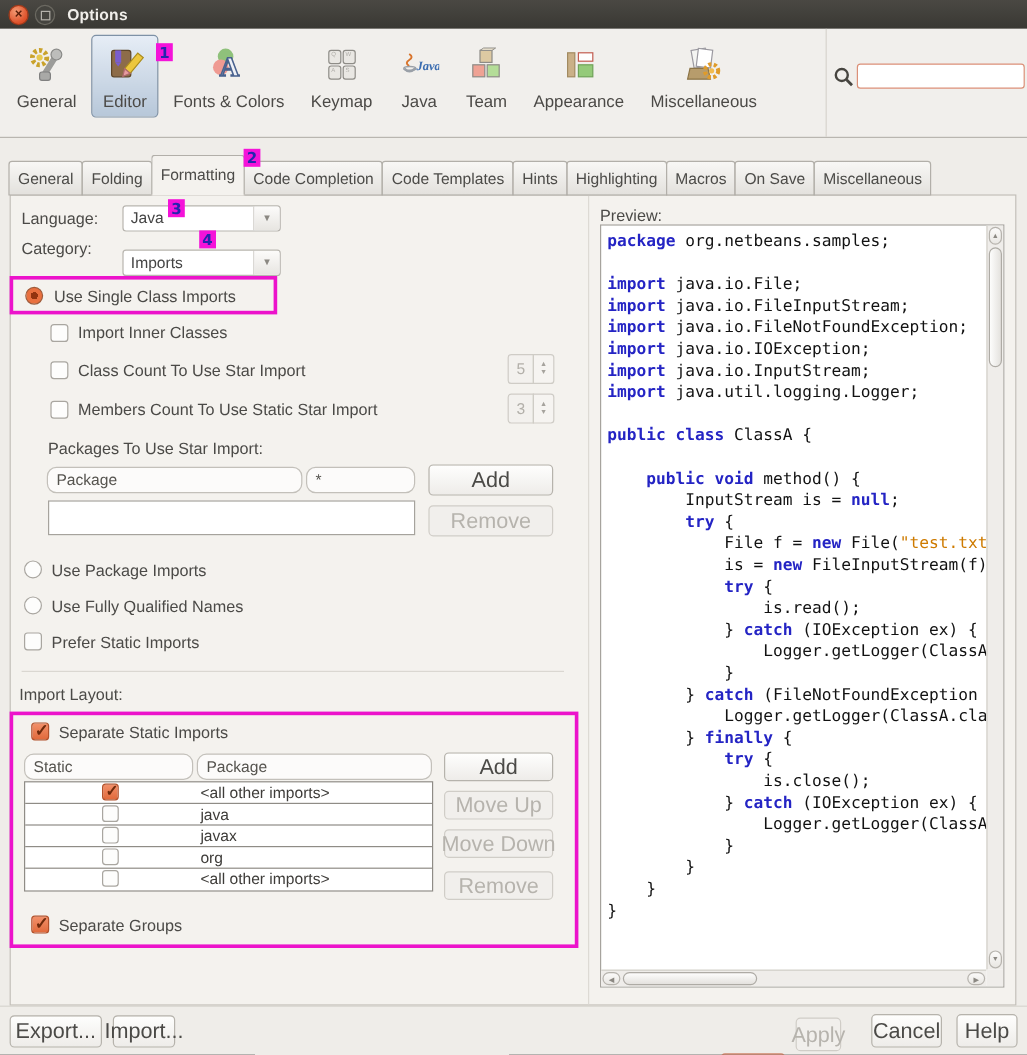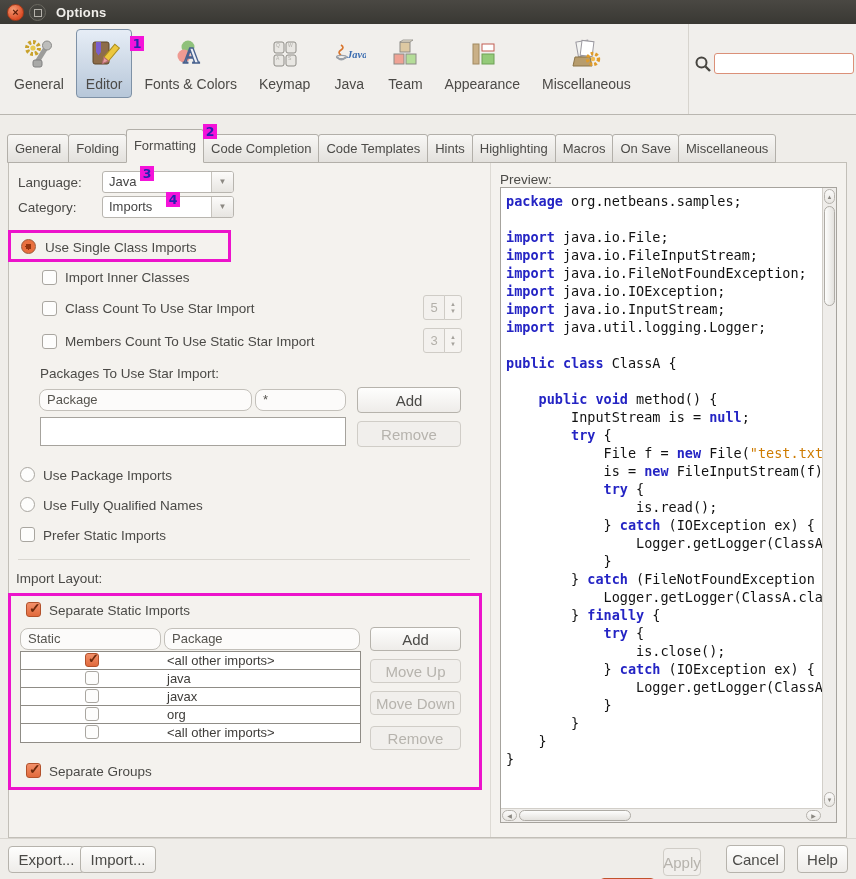--- a/index.html
+++ b/index.html
@@ -41,21 +41,21 @@
   .radio.on{background:radial-gradient(circle,#93340f 0 3px,#e9703f 3px);border-color:#9d5a3a;}
   .checkbox{position:absolute;width:15px;height:15px;border-radius:3px;background:#fdfdfc;border:1px solid #a9a6a0;box-sizing:border-box;}
   .checkbox.on{background:linear-gradient(#f2906a,#e16a3c);border-color:#b2512b;}
   .checkbox.on::after{content:"✓";position:absolute;left:2px;top:-3px;font-size:14px;font-weight:bold;color:#6e2a0c;}
 
   .spinner{position:absolute;width:40px;height:25px;}
   .spin-val{position:absolute;left:0;top:0;width:22px;height:25px;background:#f3f1ee;border:1px solid #cfccc6;border-radius:3px 0 0 3px;box-sizing:border-box;text-align:center;line-height:23px;color:#b3b0aa;font-size:13px;}
   .spin-btns{position:absolute;left:21px;top:0;width:18px;height:25px;background:#f6f4f1;border:1px solid #cfccc6;border-radius:0 3px 3px 0;box-sizing:border-box;display:flex;flex-direction:column;align-items:center;justify-content:center;}
   .spin-btns i{font-style:normal;font-size:6px;line-height:7px;color:#a6a39d;}
 
-  .btn{position:absolute;background:linear-gradient(#fefefd,#eeece9);border:1px solid #b6b3ac;border-radius:4px;font-size:15px;color:#4b4a47;text-align:right;box-sizing:border-box;display:flex;align-items:center;justify-content:center;white-space:nowrap;}
+  .btn{position:absolute;background:linear-gradient(#fefefd,#eeece9);border:1px solid #b6b3ac;border-radius:4px;font-size:18px;color:#4b4a47;text-align:right;box-sizing:border-box;display:flex;align-items:center;justify-content:center;white-space:nowrap;}
   .btn.disabled{color:#b6b3ad;background:#f1efec;border-color:#d0cdc7;}
   .btn.ok{background:linear-gradient(#f08a62,#e56a3e);border-color:#c2522c;color:#5e2511;}
 
   .pill{position:absolute;background:#fcfbfa;border:1px solid #c3c0ba;border-radius:8px;box-sizing:border-box;font-size:13px;color:#56544f;padding-left:7px;line-height:20px;white-space:nowrap;overflow:hidden;}
   .listbox{position:absolute;background:#fff;border:1px solid #a6a39d;box-sizing:border-box;}
 
   .itable{position:absolute;left:20px;top:651px;width:341px;height:92px;background:#fff;border:1px solid #8f8c86;box-sizing:border-box;}
   .trow{position:relative;height:18px;border-bottom:1px solid #8f8c86;box-sizing:border-box;}
   .trow:last-child{border-bottom:none;}
   .trow .cb{left:64px;top:1px;width:14px;height:14px;}
@@ -213,21 +213,21 @@
 
   <div class="panel"></div>
   <div class="vdivider"></div>
 
   <div class="flabel" style="left:18px;top:175px;">Language:</div>
   <div class="combo" style="left:102px;top:171px;">
     <span class="val">Java</span>
     <span class="cbtn">▼</span>
   </div>
   <div class="flabel" style="left:18px;top:200px;text-align:right;">Category:</div>
-  <div class="combo" style="left:102px;top:196px;">
+  <div class="combo" style="left:102px;top:208px;">
     <span class="val">Imports</span>
     <span class="cbtn">▼</span>
   </div>
 
   <span class="radio on" style="left:21px;top:239px;"></span>
   <div class="flabel" style="left:45px;top:240px;">Use Single Class Imports</div>
 
   <span class="checkbox" style="left:42px;top:270px;"></span>
   <div class="flabel" style="left:65px;top:270px;">Import Inner Classes</div>
 
@@ -316,21 +316,21 @@
     <div class="hscroll">
       <div class="sc-btn h-lf">◀</div>
       <div class="h-thumb"></div>
       <div class="sc-btn h-rt">▶</div>
     </div>
     <div class="corner"></div>
   </div>
 
   <div class="footer-sep"></div>
   <div class="btn" style="left:8px;top:846px;width:77px;height:27px;">Export...</div>
-  <div class="btn" style="left:80px;top:846px;width:76px;height:27px;">Import...</div>
+  <div class="btn" style="left:94px;top:846px;width:52px;height:27px;">Import...</div>
   <div class="btn ok" style="left:600px;top:878px;width:55px;height:28px;">OK</div>
   <div class="btn disabled" style="left:663px;top:848px;width:38px;height:28px;">Apply</div>
   <div class="btn" style="left:726px;top:845px;width:59px;height:28px;">Cancel</div>
   <div class="btn" style="left:797px;top:845px;width:51px;height:28px;">Help</div>
 
   <div class="hl" style="left:8px;top:230px;width:223px;height:32px;"></div>
   <div class="hl" style="left:8px;top:593px;width:474px;height:197px;"></div>
   <div class="ann" style="left:130px;top:36px;">1</div>
   <div class="ann" style="left:203px;top:124px;">2</div>
   <div class="ann" style="left:140px;top:166px;">3</div>

